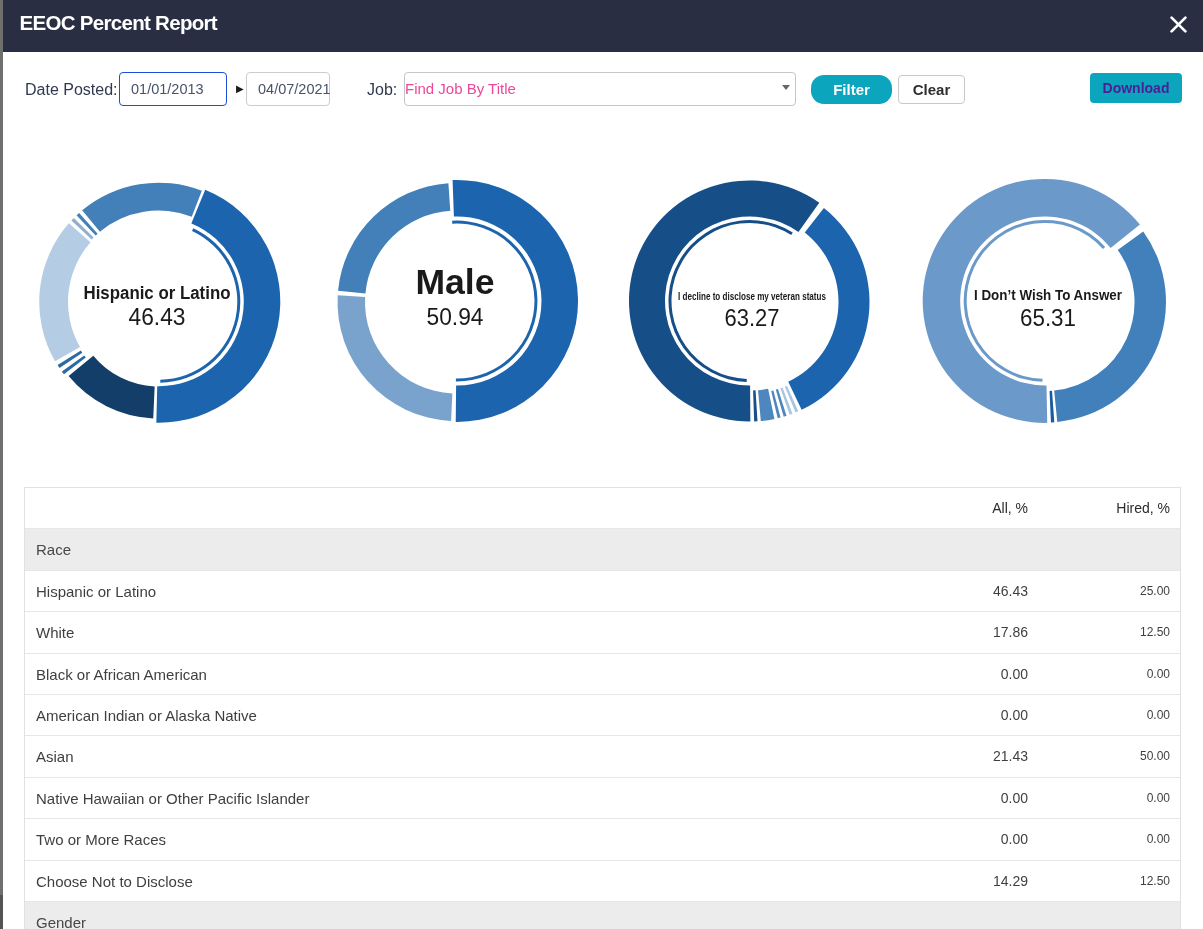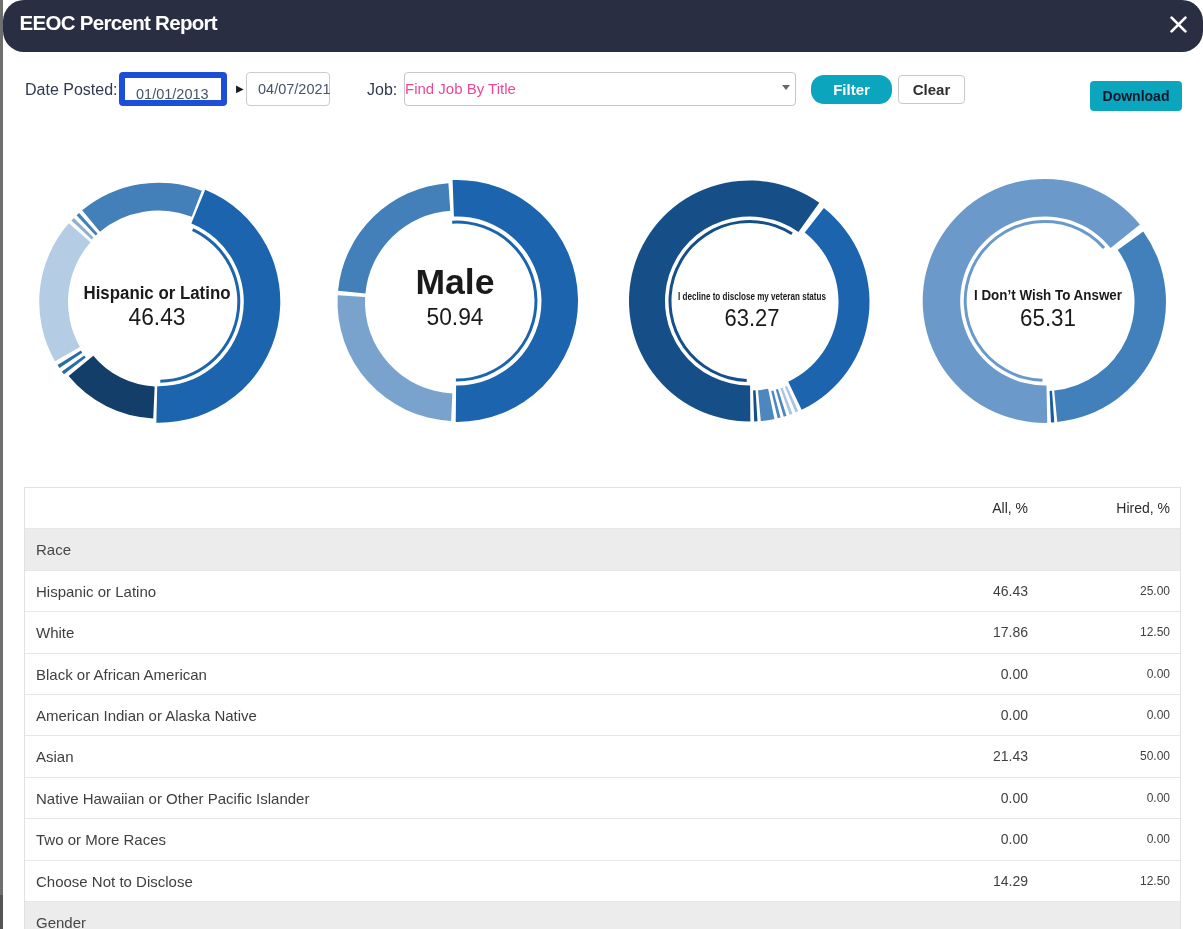--- a/index.html
+++ b/index.html
@@ -4,37 +4,37 @@
 <style>
 * { margin:0; padding:0; box-sizing:border-box; }
 html,body { width:1203px; height:929px; background:#fff; font-family:"Liberation Sans", sans-serif; overflow:hidden; position:relative; }
 .abs { position:absolute; }
 
 
 #lstrip { left:0; top:0; width:3px; height:929px; background:#6f6f6f; }
 #lstrip2 { left:0; top:895px; width:3px; height:34px; background:#545454; }
 
 
-#hdr { left:3px; top:0; width:1200px; height:52px; background:#2a2e43;border-radius:21px; }
+#hdr { left:3px; top:0; width:1200px; height:52px; background:#2a2e43; }
 #hdr .title { position:absolute; left:16.5px; top:12.6px; font-size:20.5px; font-weight:bold; color:#fff; letter-spacing:-0.7px; line-height:1; }
 #closex { position:absolute; left:1166.5px; top:15.5px; width:17px; height:17px; }
 
 
 .lbl { font-size:16px; color:#30394f; }
 #lblDate { left:25px; top:81px; }
-#inp1 { left:119px; top:72px; width:108px; height:34px; border:6px solid #1d4ed8; border-radius:4px; background:#fff; font-size:14.5px; color:#47536b; line-height:33px; padding-left:11px; }
+#inp1 { left:119px; top:72px; width:108px; height:34px; border:1px solid #1d4ed8; border-radius:4px; background:#fff; font-size:14.5px; color:#47536b; line-height:33px; padding-left:11px; }
 #arr { left:236px; top:83px; font-size:10px; color:#1a1a1a; }
 #inp2 { left:246px; top:72px; width:84px; height:34px; border:1px solid #cbcbcb; border-radius:4px; background:#fff; font-size:14.5px; color:#47536b; line-height:33px; padding-left:11px; }
 #lblJob { left:367px; top:81px; }
 #sel { left:404px; top:72px; width:392px; height:34px; border:1px solid #c6c6c6; border-radius:4px; background:#fff; font-size:15px; color:#ec4899; line-height:32px; }
 #selcaret { left:781.5px; top:85px; width:0; height:0; border-left:4.5px solid transparent; border-right:4.5px solid transparent; border-top:5.5px solid #676767; }
 .btn { position:absolute; border-radius:4px; font-weight:bold; text-align:center; }
 #btnFilter { left:811px; top:75px; width:81px; height:29px; background:#0ba6bd; color:#fff; font-size:15px; line-height:29px;border-radius:13px; }
 #btnClear { left:898px; top:75px; width:67px; height:29px; background:#fff; border:1px solid #c9c9c9; color:#2e2e2e; font-size:15px; line-height:27px; }
-#btnDownload { left:1090px; top:73px; width:92px; height:30px; background:#0ba6bd; color:#0f172a; font-size:14px; line-height:30px;margin-top:8px; }
+#btnDownload { left:1090px; top:73px; width:92px; height:30px; background:#0ba6bd; color:#4c1d95; font-size:14px; line-height:30px; }
 
 
 #charts { left:0; top:0; width:1203px; height:929px; }
 
 
 #tbl { left:24px; top:487px; width:1157px; border:1px solid #dfe1e5; background:#fff; }
 .trow { position:relative; height:41.4px; border-bottom:1px solid #e7e7e7; font-size:15px; color:#3f3f3f; }
 .trow:last-child { border-bottom:none; }
 .trow .c0 { position:absolute; left:11px; top:0; line-height:41px; }
 .trow .c1 { position:absolute; right:152px; top:0; line-height:41px; text-align:right; font-size:14px;}

